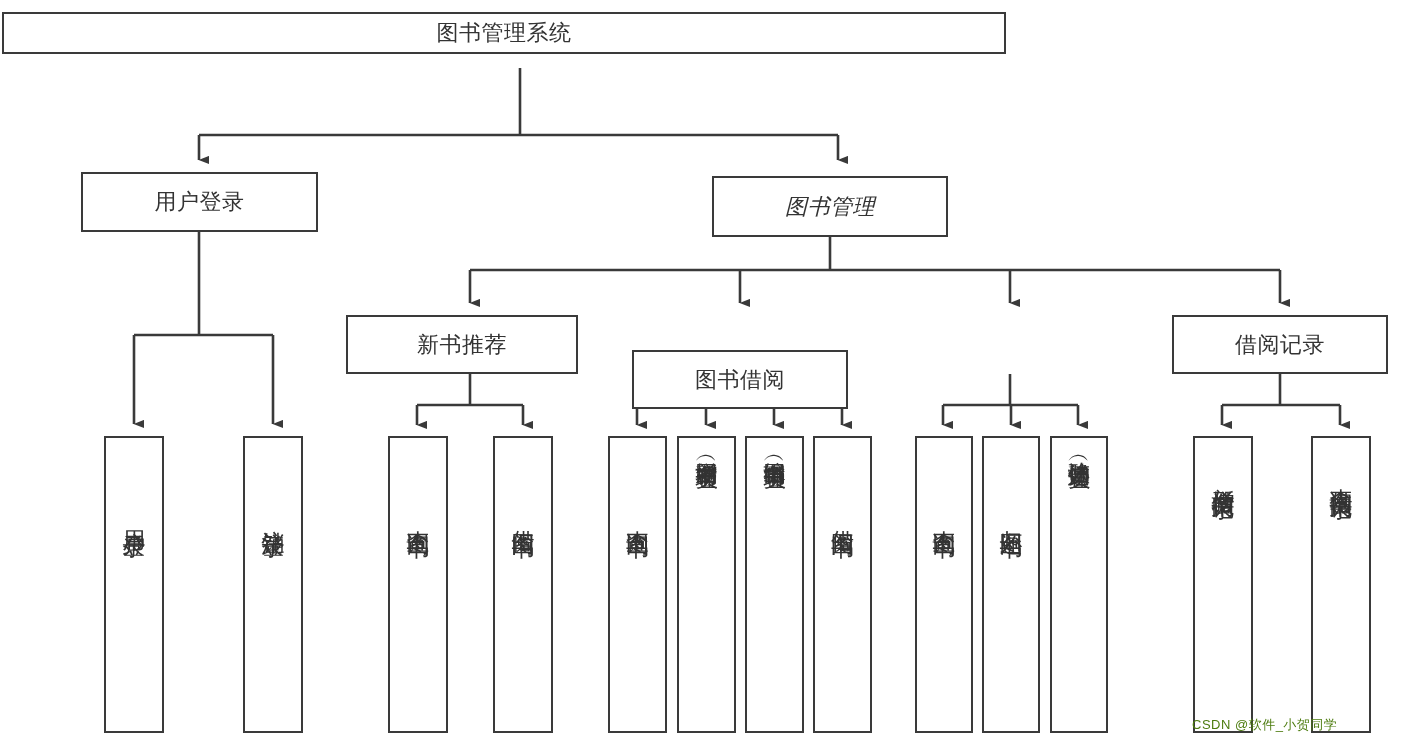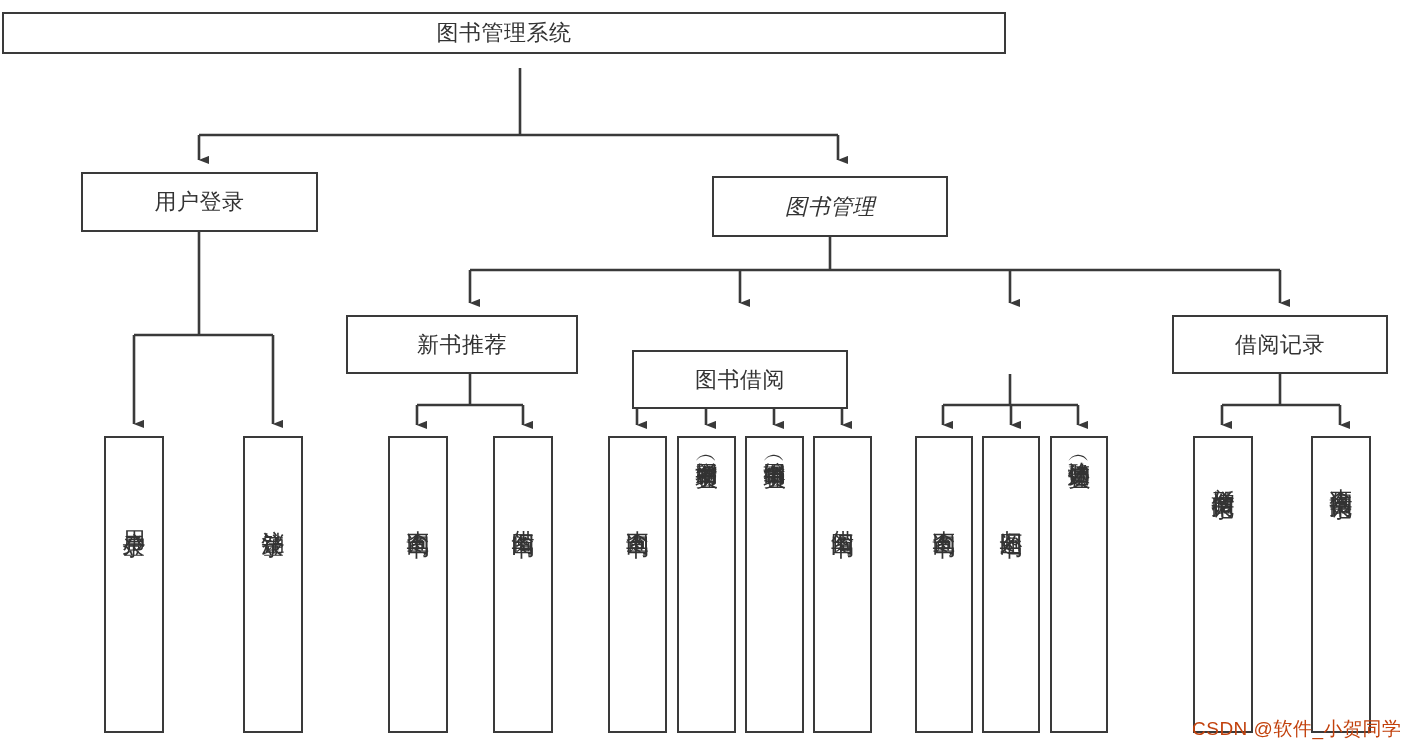--- a/index.html
+++ b/index.html
@@ -55,22 +55,22 @@
     line-height:1.08;
     letter-spacing:2px;
     white-space:nowrap;
   }
   .node.vert.tall .label{
     font-size:22px;
     letter-spacing:1px;
   }
   .watermark{
     position:absolute;
-    color:#c2410c;
-    font-size:19px;
+    color:#4d7c0f;
+    font-size:13px;
     letter-spacing:0.5px;
     white-space:nowrap;
     z-index:3;
     pointer-events:none;
   }
 </style>
 </head>
 <body>
 
 <div id="canvas">

